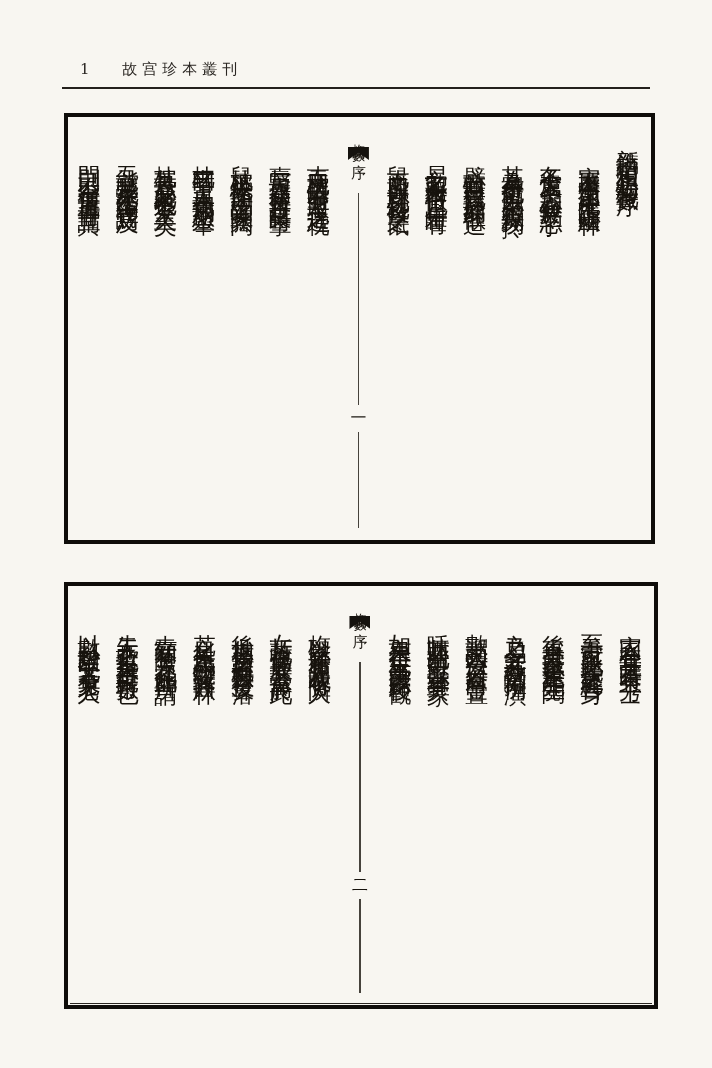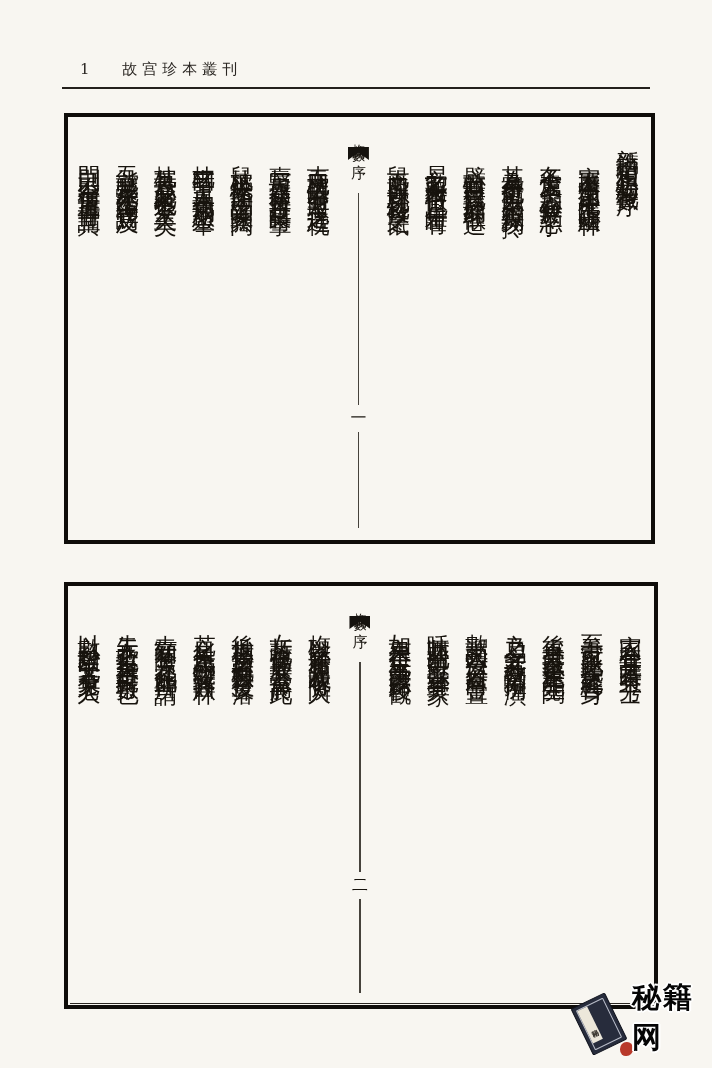--- a/index.html
+++ b/index.html
@@ -122,22 +122,14 @@
       <div class="tcol">梅以雀爭勝布算知次晚有隣人</div>
       <div class="tcol">女折花墮傷其股其卜蓋寓於此</div>
       <div class="tcol">後世相傳遂名觀梅數云後算落</div>
       <div class="tcol">花之日午為馬所踐毀又算西林</div>
       <div class="tcol">寺額知有陰人之禍凡此皆所謂</div>
       <div class="tcol">先天之數也蓋未得卦先得數也</div>
       <div class="tcol">以數起卦故曰先天若夫見老人</div>
     </div>
   </div>
 
-  <div class="watermark">
-    <div class="wm-book">
-      <div class="wm-book-inner"></div>
-      <div class="wm-book-label">秘籍网</div>
-    </div>
-    <div class="wm-seal"></div>
-    <div class="wm-text">秘籍网</div>
-  </div>
 
 </div>
 
 </body></html>

